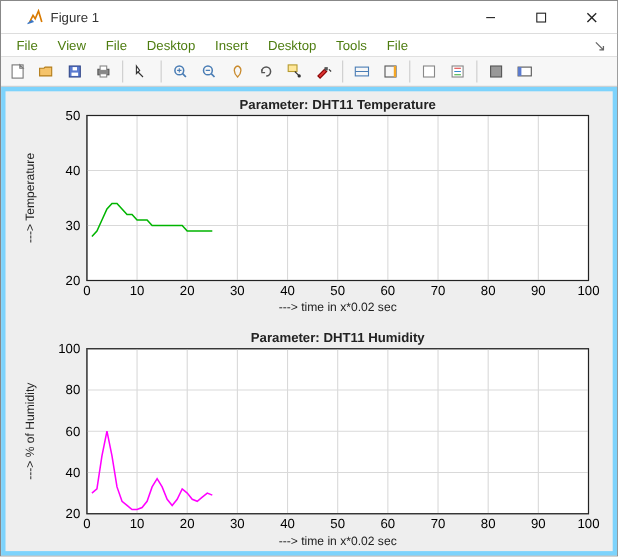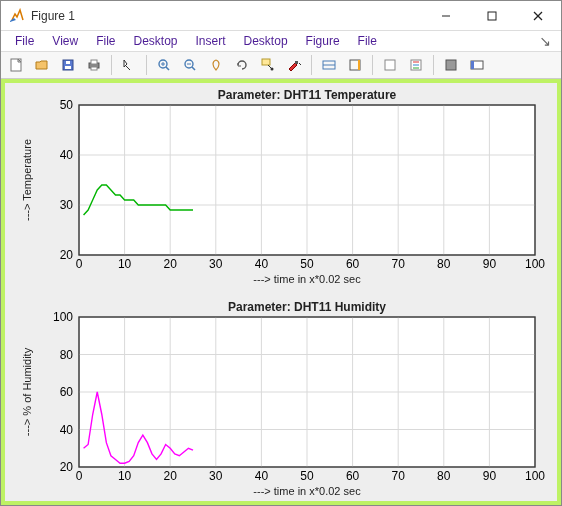--- a/index.html
+++ b/index.html
@@ -1,30 +1,30 @@
 <!DOCTYPE html>
 <html><head>
 <meta charset="utf-8">
 <style>
   * { box-sizing: border-box; }
   html, body { margin: 0; padding: 0; font-family: "Segoe UI", Tahoma, sans-serif; font-size: 12px; background: #f0f0f0; }
   .window { width: 562px; height: 506px; background: #fff; border: 1px solid #888; display: flex; flex-direction: column; }
-  .titlebar { height: 30px; display: flex; align-items: center; padding: 0 0 0 8px; background: #fff; border-bottom: 1px solid #ddd; }
+  .titlebar { height: 30px; display: flex; align-items: center; padding: 0 0 0 23px; background: #fff; border-bottom: 1px solid #ddd; }
   .titlebar .logo { width:16px; height:16px; margin-right:6px; }
   .titlebar .title { flex:1; font-size:12px; color:#333; }
   .titlebar .winbtns { display:flex; }
   .titlebar .winbtn { width:46px; height:30px; display:flex; align-items:center; justify-content:center; color:#333; }
   .menubar { height:22px; display:flex; align-items:center; padding:0 6px; gap:2px; background:#fff; border-bottom:1px solid #ddd; }
-  .menubar .menu { padding:2px 8px; font-size:12px; color:#4c1d95; }
+  .menubar .menu { padding:2px 8px; font-size:12px; color:#4d7c0f; }
   .menubar .spacer { flex:1; }
   .menubar .dock { font-size:14px; color:#666; padding:0 4px;}
   .toolbar { height:28px; display:flex; align-items:center; padding:0 4px; gap:4px; background:#f7f7f7; border-bottom:1px solid #ccc; }
   .toolbar .sep { width:1px; height:20px; background:#ccc; margin:0 2px; }
   .tbtn { width:22px; height:22px; display:flex; align-items:center; justify-content:center; border:1px solid transparent; border-radius:2px; }
-  .figarea { flex:1; background:#bef264; padding:4px; }
+  .figarea { flex:1; background:#7dd3fc; padding:4px; }
   .figcanvas { width:100%; height:100%; background:#eee; position:relative; }
   svg { display:block; }
   .axistitle { font-size:11px; fill:#222; }
   .charttitle { font-size:12px; font-weight:bold; fill:#222; }
   .grid line { stroke:#d9d9d9; stroke-width:1; }
   .plotbox { fill:#fff; stroke:#222; stroke-width:1; }
 </style>
 </head>
 <body>
 
@@ -58,21 +58,21 @@
     </div>
   </div>
 
   <div class="menubar">
     <span class="menu">File</span>
     <span class="menu">View</span>
     <span class="menu">File</span>
     <span class="menu">Desktop</span>
     <span class="menu">Insert</span>
     <span class="menu">Desktop</span>
-    <span class="menu">Figure</span>
+    <span class="menu">Tools</span>
     <span class="menu">File</span>
     <span class="spacer"></span>
     <span class="dock">↘</span>
   </div>
 
   <div class="toolbar">
     <div class="tbtn">
         <svg width="16" height="16">
           <rect x="3" y="2" width="10" height="12" fill="#fff" stroke="#777"></rect>
           <path d="M10 2 L13 5 L10 5 Z" fill="#ddd" stroke="#777"></path>

